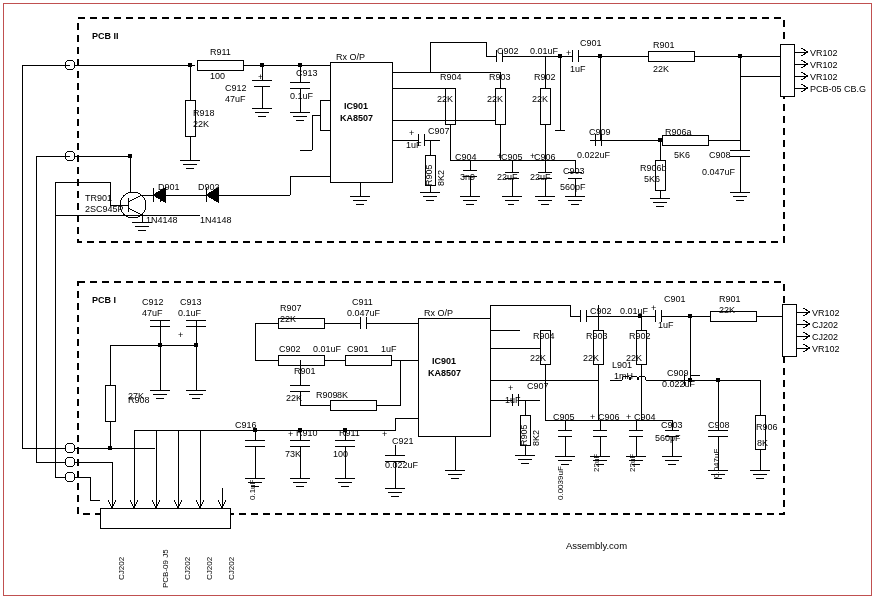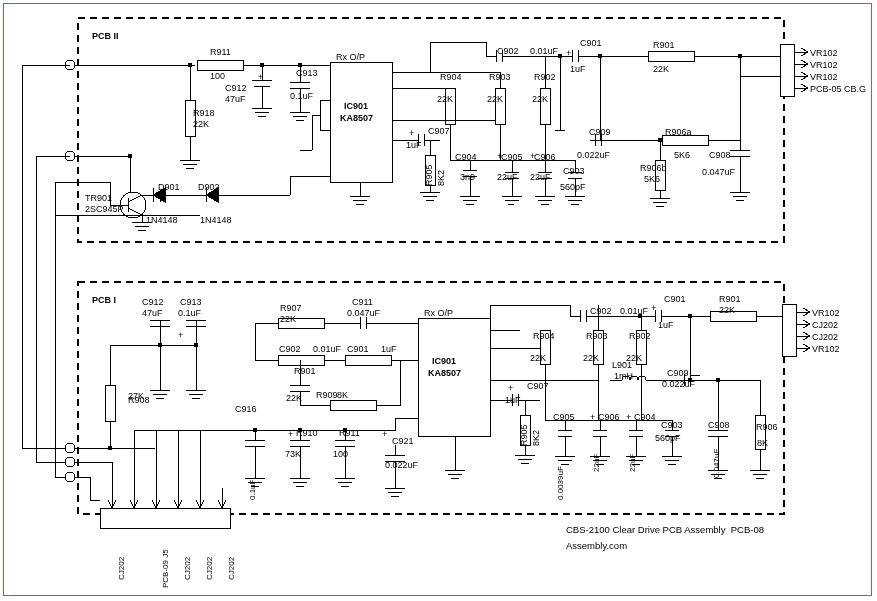--- a/index.html
+++ b/index.html
@@ -429,21 +429,21 @@
   <div class="lbl" style="left:347px;top:344px;">C901</div>
   <div class="lbl" style="left:381px;top:344px;">1uF</div>
   <div class="lbl" style="left:294px;top:366px;">R901</div>
   <div class="lbl" style="left:286px;top:393px;">22K</div>
   <div class="lbl" style="left:316px;top:390px;">R909</div>
   <div class="lbl" style="left:337px;top:390px;">8K</div>
 
   <div class="lbl" style="left:128px;top:395px;">R908</div>
   <div class="lbl" style="left:128px;top:391px;">27K</div>
 
-  <div class="lbl" style="left:235px;top:404px;">C916</div>
+  <div class="lbl" style="left:235px;top:420px;">C916</div>
   <div class="lbl rot s8" style="left:248px;top:500px;">0.1uF</div>
   <div class="lbl" style="left:296px;top:428px;">R910</div>
   <div class="lbl" style="left:285px;top:449px;">73K</div>
   <div class="lbl" style="left:288px;top:429px;">+</div>
   <div class="lbl" style="left:339px;top:428px;">R911</div>
   <div class="lbl" style="left:333px;top:449px;">100</div>
   <div class="lbl" style="left:382px;top:429px;">+</div>
   <div class="lbl" style="left:392px;top:436px;">C921</div>
   <div class="lbl" style="left:385px;top:460px;">0.022uF</div>
 
@@ -496,15 +496,14 @@
   <div class="lbl" style="left:812px;top:320px;">CJ202</div>
   <div class="lbl" style="left:812px;top:332px;">CJ202</div>
   <div class="lbl" style="left:812px;top:344px;">VR102</div>
 
   <div class="lbl rot s8" style="left:117px;top:580px;">CJ202</div>
   <div class="lbl rot s8" style="left:161px;top:588px;">PCB-09 J5</div>
   <div class="lbl rot s8" style="left:183px;top:580px;">CJ202</div>
   <div class="lbl rot s8" style="left:205px;top:580px;">CJ202</div>
   <div class="lbl rot s8" style="left:227px;top:580px;">CJ202</div>
 
-  <div class="credit" style="left:566px;top:524px;">CBS-2100 Clear Drive PCB Assembly  PCB-08</div>
   <div class="credit" style="left:566px;top:540px;">Assembly.com</div>
 </div>
 
 </body></html>

